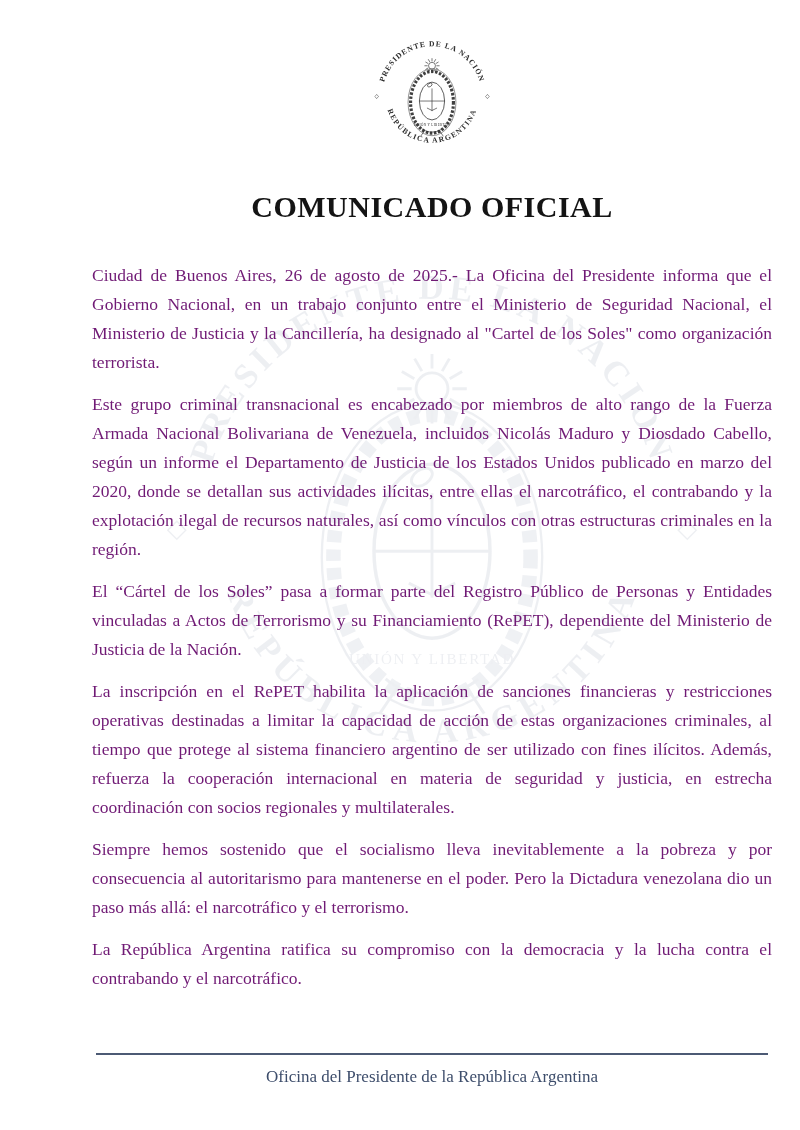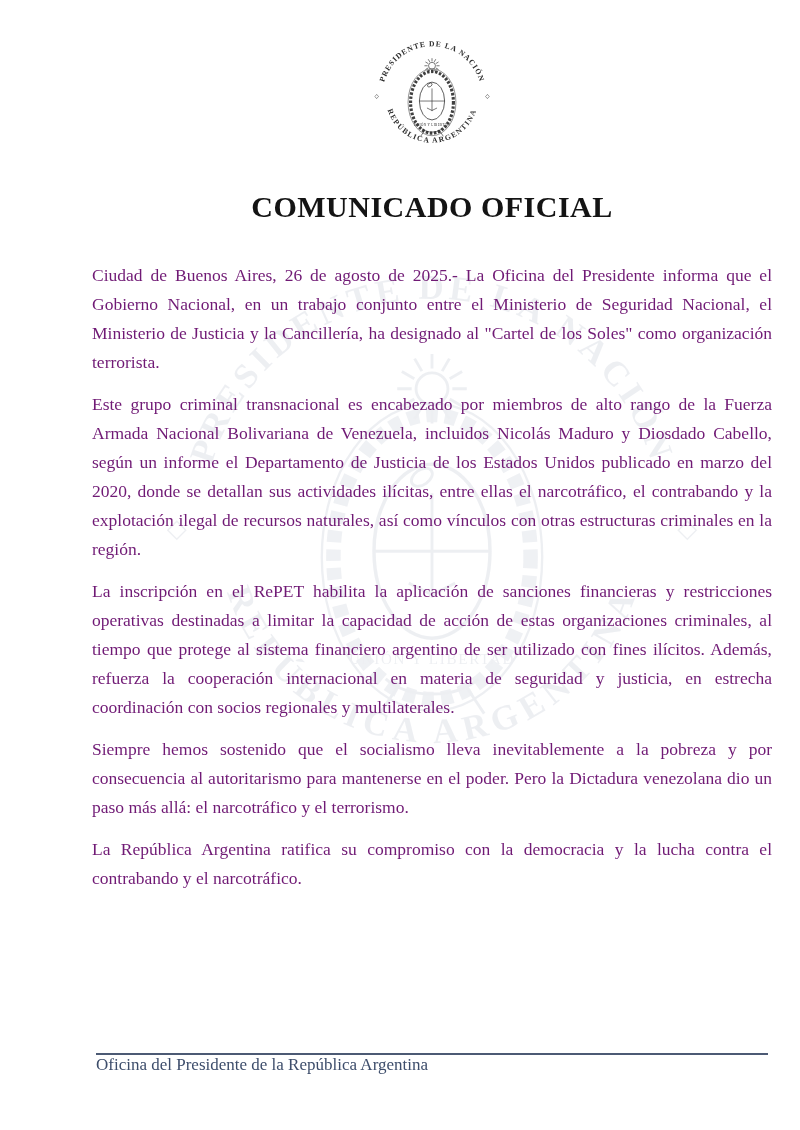--- a/index.html
+++ b/index.html
@@ -46,22 +46,22 @@
     margin: 0 0 13px 0;
     font-size: 17.5px;
     line-height: 29px;
     color: #701a75;
   }
 
   .footer {
     position: absolute;
     left: 64px; right: 64px; top: 1053px;
     border-top: 2px solid #4c5a74;
-    text-align: left;
-    padding-top: 0;
+    text-align: center;
+    padding-top: 12px;
     z-index: 1;
   }
   .footer .footer-text {
     font-size: 17px;
     color: #3d4d6b;
   }
 
   
   .seal-ring-text {
     font-family: "Liberation Serif", "DejaVu Serif", serif;
@@ -132,20 +132,21 @@
       <svg class="header-seal" viewBox="0 0 200 200">
         <use href="#seal-symbol"></use>
       </svg>
     </div>
 
     <h1 class="title">COMUNICADO OFICIAL</h1>
 
     <div class="body-text">
       <p>Ciudad de Buenos Aires, 26 de agosto de 2025.- La Oficina del Presidente informa que el Gobierno Nacional, en un trabajo conjunto entre el Ministerio de Seguridad Nacional, el Ministerio de Justicia y la Cancillería, ha designado al "Cartel de los Soles" como organización terrorista.</p>
       <p>Este grupo criminal transnacional es encabezado por miembros de alto rango de la Fuerza Armada Nacional Bolivariana de Venezuela, incluidos Nicolás Maduro y Diosdado Cabello, según un informe el Departamento de Justicia de los Estados Unidos publicado en marzo del 2020, donde se detallan sus actividades ilícitas, entre ellas el narcotráfico, el contrabando y la explotación ilegal de recursos naturales, así como vínculos con otras estructuras criminales en la región.</p>
+      <p>El “Cártel de los Soles” pasa a formar parte del Registro Público de Personas y Entidades vinculadas a Actos de Terrorismo y su Financiamiento (RePET), dependiente del Ministerio de Justicia de la Nación.</p>
       <p>La inscripción en el RePET habilita la aplicación de sanciones financieras y restricciones operativas destinadas a limitar la capacidad de acción de estas organizaciones criminales, al tiempo que protege al sistema financiero argentino de ser utilizado con fines ilícitos. Además, refuerza la cooperación internacional en materia de seguridad y justicia, en estrecha coordinación con socios regionales y multilaterales.</p>
       <p>Siempre hemos sostenido que el socialismo lleva inevitablemente a la pobreza y por consecuencia al autoritarismo para mantenerse en el poder. Pero la Dictadura venezolana dio un paso más allá: el narcotráfico y el terrorismo.</p>
       <p>La República Argentina ratifica su compromiso con la democracia y la lucha contra el contrabando y el narcotráfico.</p>
     </div>
   </div>
 
   <div class="footer">
     <div class="footer-text">Oficina del Presidente de la República Argentina</div>
   </div>
 

